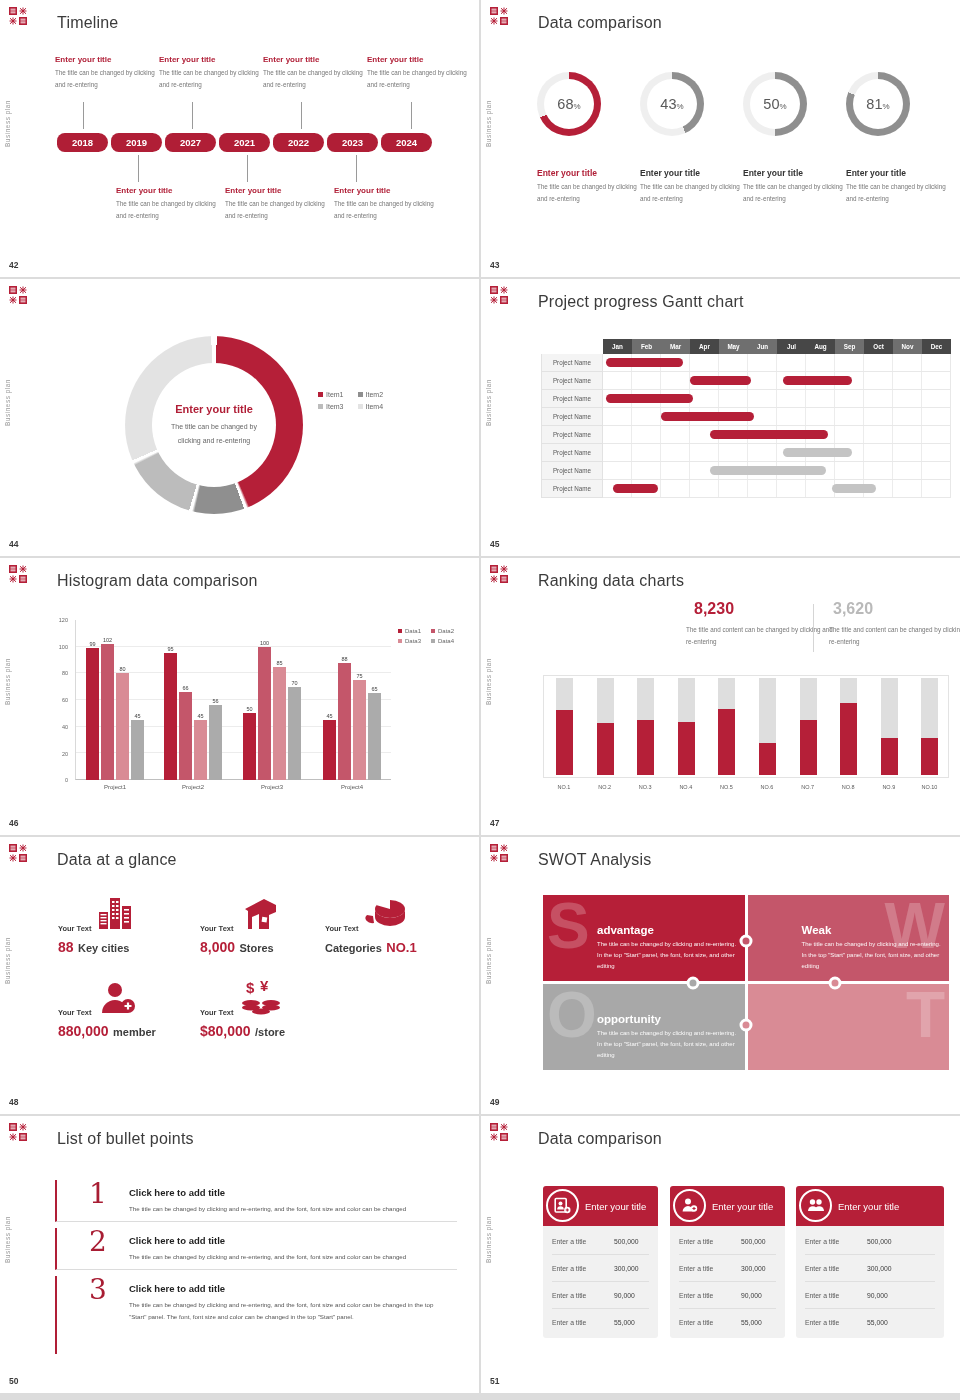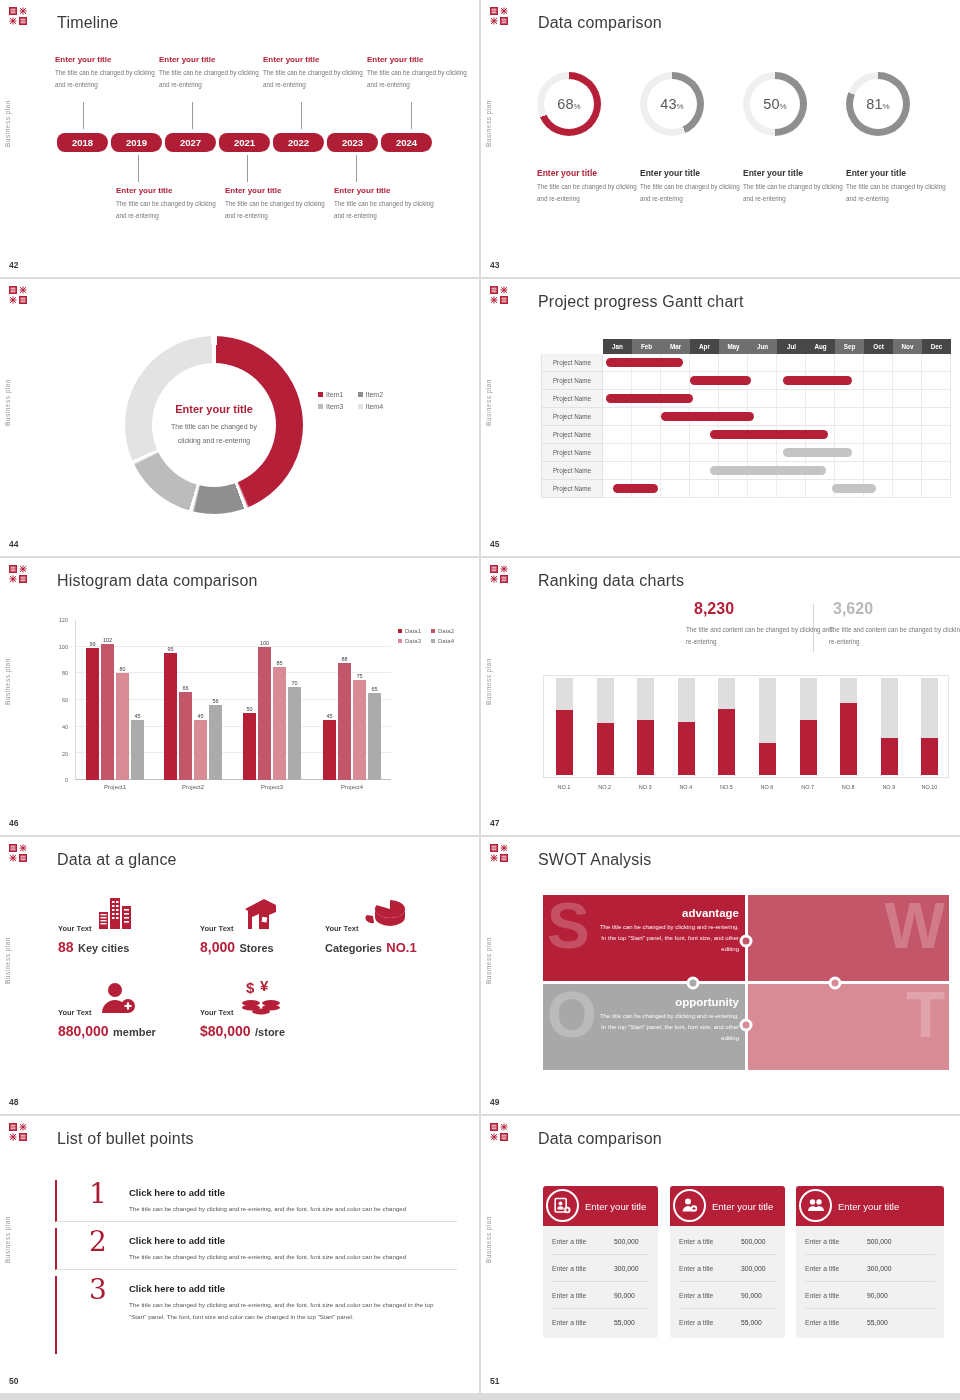--- a/index.html
+++ b/index.html
@@ -81,21 +81,21 @@
   .stat .pre { font-size:7.5px; font-weight:bold; color:#3c3c3c; padding-bottom:2px; }
   .stat .big { margin-top:3px; font-weight:bold; }
   .stat .num { font-size:14px; color:#b51f38; }
   .stat .lab { font-size:11px; color:#3c3c3c; }
 
   
   .swot { position:absolute; left:62px; top:58px; width:406px; height:175px; display:grid;
           grid-template-columns:1fr 1fr; grid-template-rows:1fr 1fr; gap:3px; }
   .sw-q { position:relative; overflow:hidden; color:#fff; }
   .sw-letter { position:absolute; font-size:64px; font-weight:bold; color:rgba(255,255,255,.22); top:-6px; }
-  .sw-body { position:absolute; left:54px; top:12px; width:142px;text-align:right; }
+  .sw-body { position:absolute; left:54px; top:29px; width:142px; }
   .sw-body .t { font-size:11.5px; font-weight:bold; margin-bottom:3px; }
   .sw-body .d { font-size:6px; line-height:1.8; color:rgba(255,255,255,.95); }
   .knob { position:absolute; width:13px; height:13px; border-radius:50%; border:3px solid #fff; }
 
   
   .bl-item { position:absolute; left:55px; width:402px; border-left:2px solid #b01e36; }
   .bl-item.lined { border-bottom:1px solid #dcdcdc; }
   .bl-num { position:absolute; left:32px; top:-3px; font-family:"DejaVu Serif", serif; font-size:28px; color:#a81d33; }
   .bl-t { position:absolute; left:72px; top:7px; font-size:9.5px; font-weight:bold; color:#1f1f1f; }
   .bl-d { position:absolute; left:72px; top:23px; font-size:6.2px; color:#555; line-height:1.9; width:310px; }
@@ -678,20 +678,24 @@
     <div class="swot" id="swot-body">
         <div class="sw-q" style="background: rgb(182, 31, 56);">
           <div class="sw-letter" style="left: 4px;">S</div>
           <div class="sw-body">
             <div class="t">advantage</div>
             <div class="d">The title can be changed by clicking and re-entering. In the top "Start" panel, the font, font size, and other editing</div>
           </div>
         </div>
         <div class="sw-q" style="background: rgb(196, 86, 106);">
           <div class="sw-letter" style="right: 4px;">W</div>
+          <div class="sw-body">
+            <div class="t">Weak</div>
+            <div class="d">The title can be changed by clicking and re-entering. In the top "Start" panel, the font, font size, and other editing</div>
+          </div>
         </div>
         <div class="sw-q" style="background: rgb(168, 168, 168);">
           <div class="sw-letter" style="left: 4px;">O</div>
           <div class="sw-body">
             <div class="t">opportunity</div>
             <div class="d">The title can be changed by clicking and re-entering. In the top "Start" panel, the font, font size, and other editing</div>
           </div>
         </div>
         <div class="sw-q" style="background: rgb(217, 139, 149);">
           <div class="sw-letter" style="right: 4px;">T</div>

